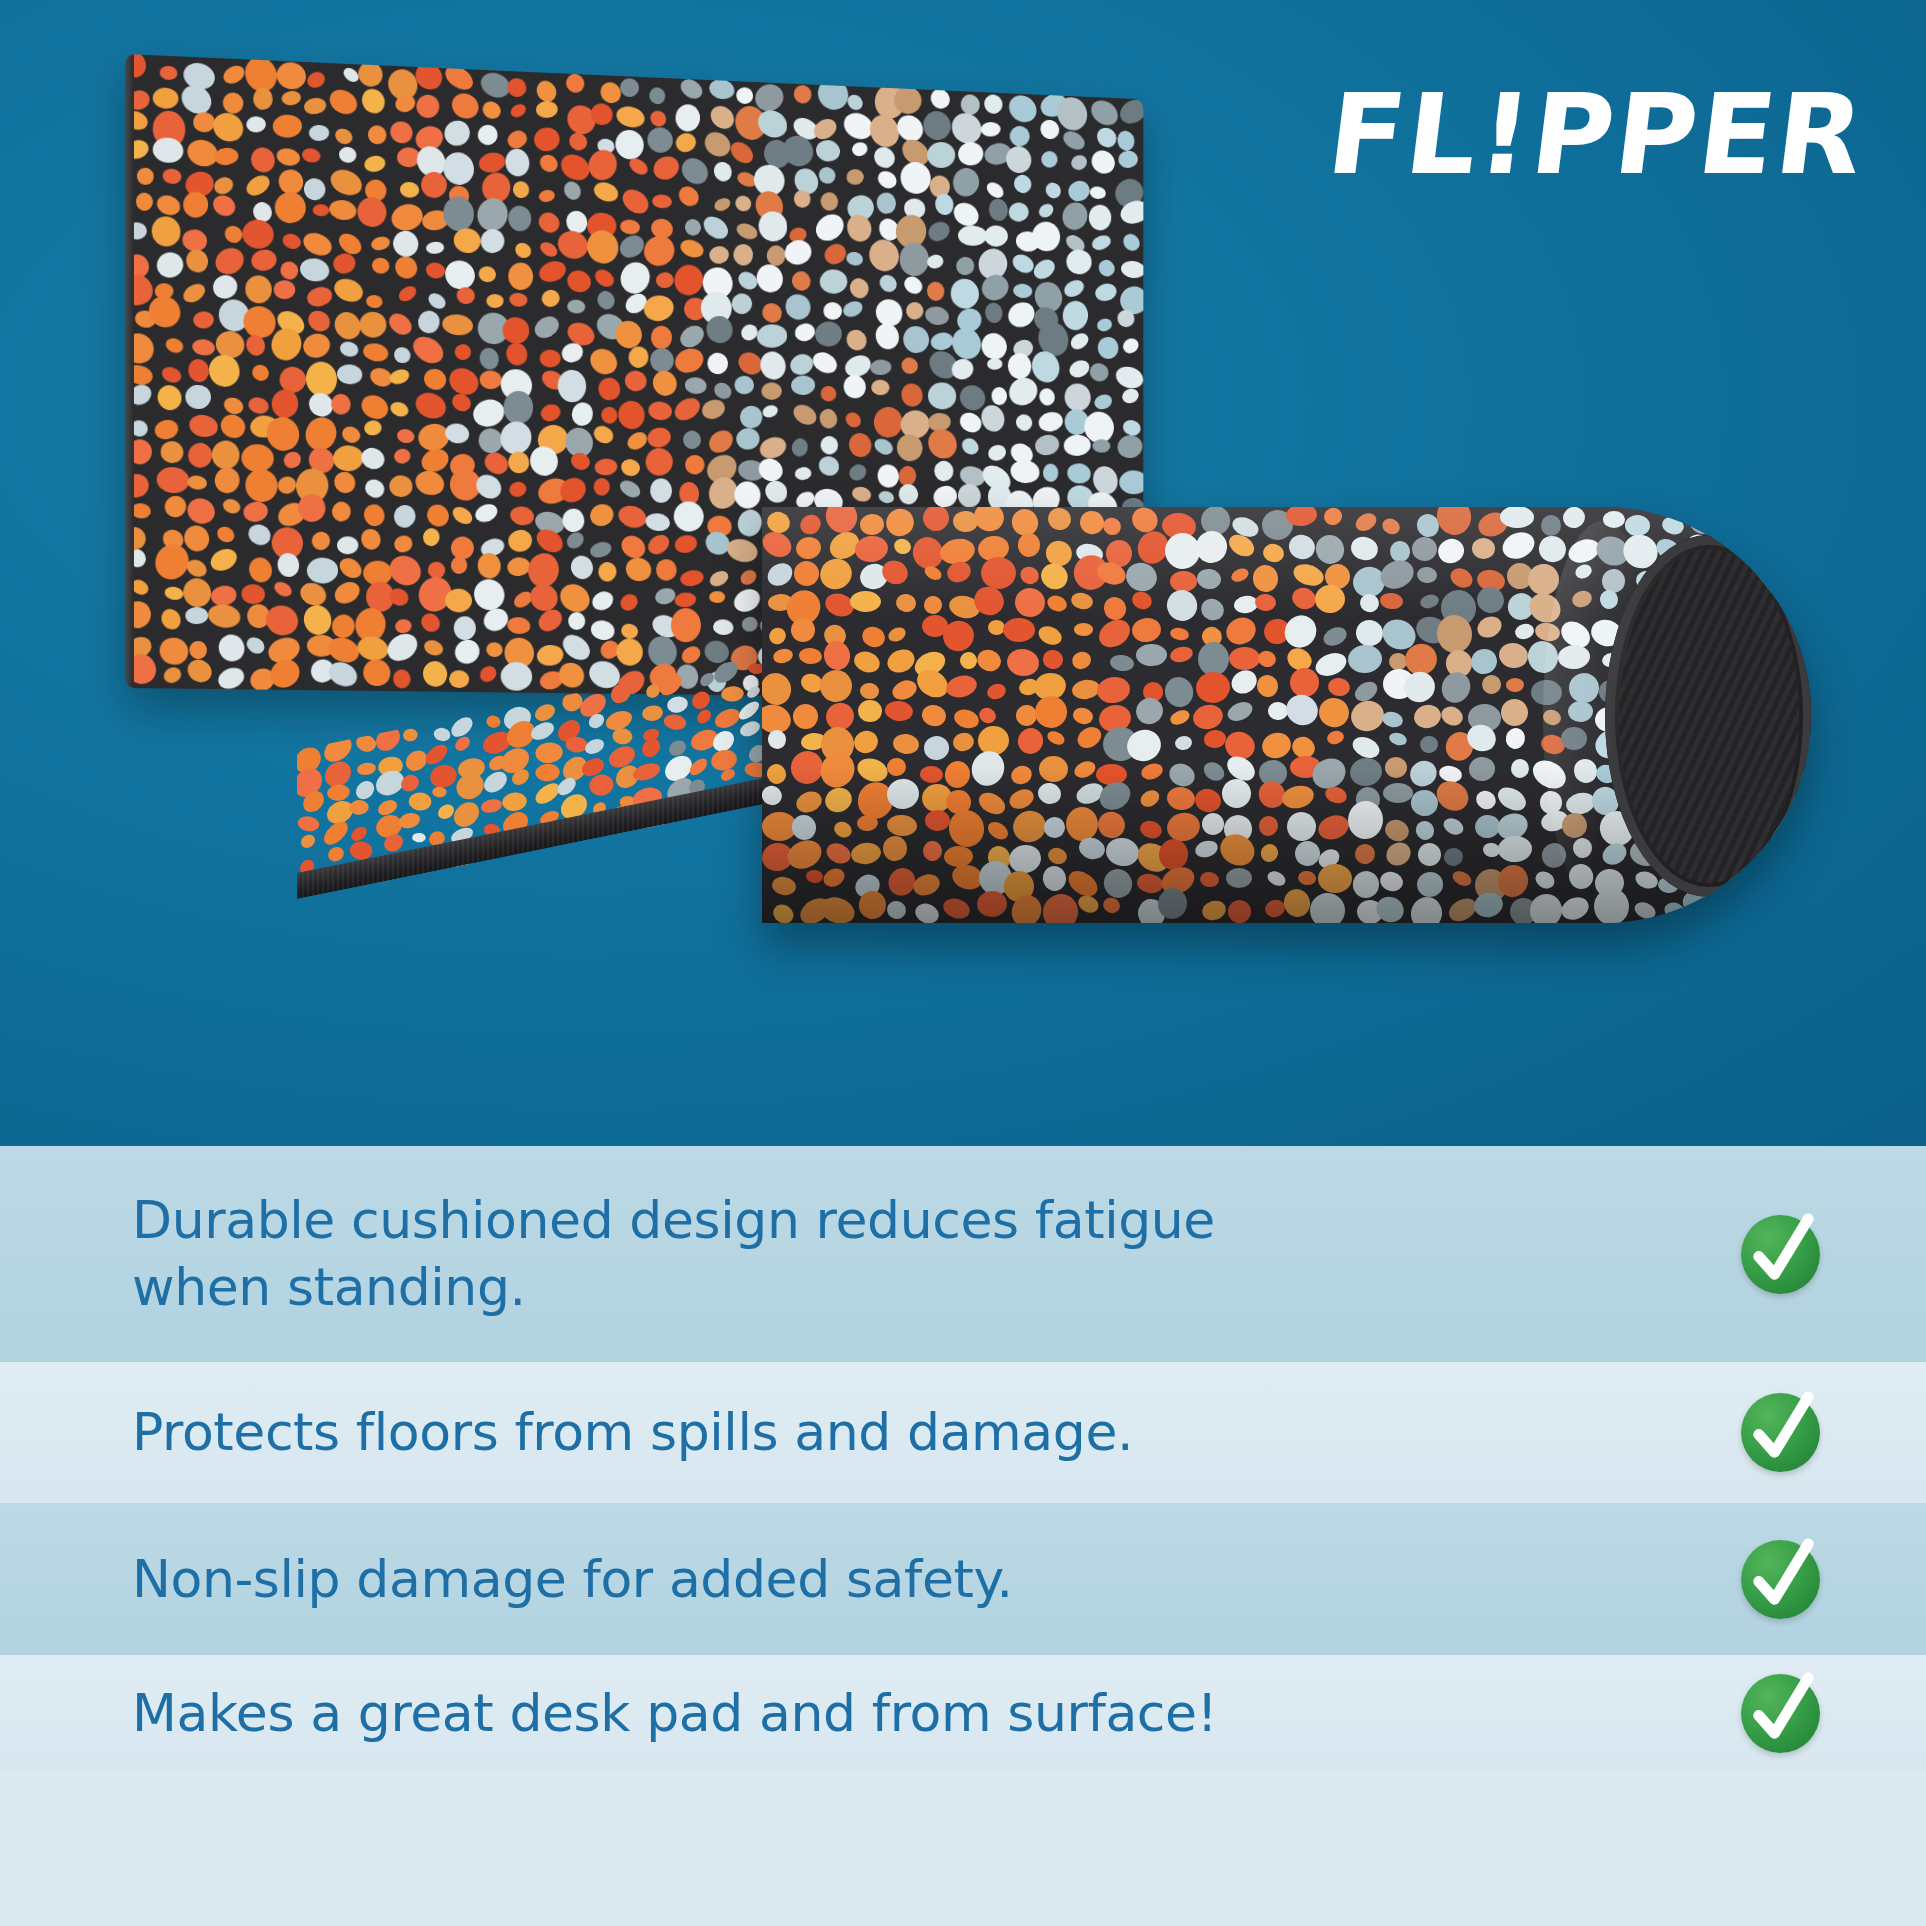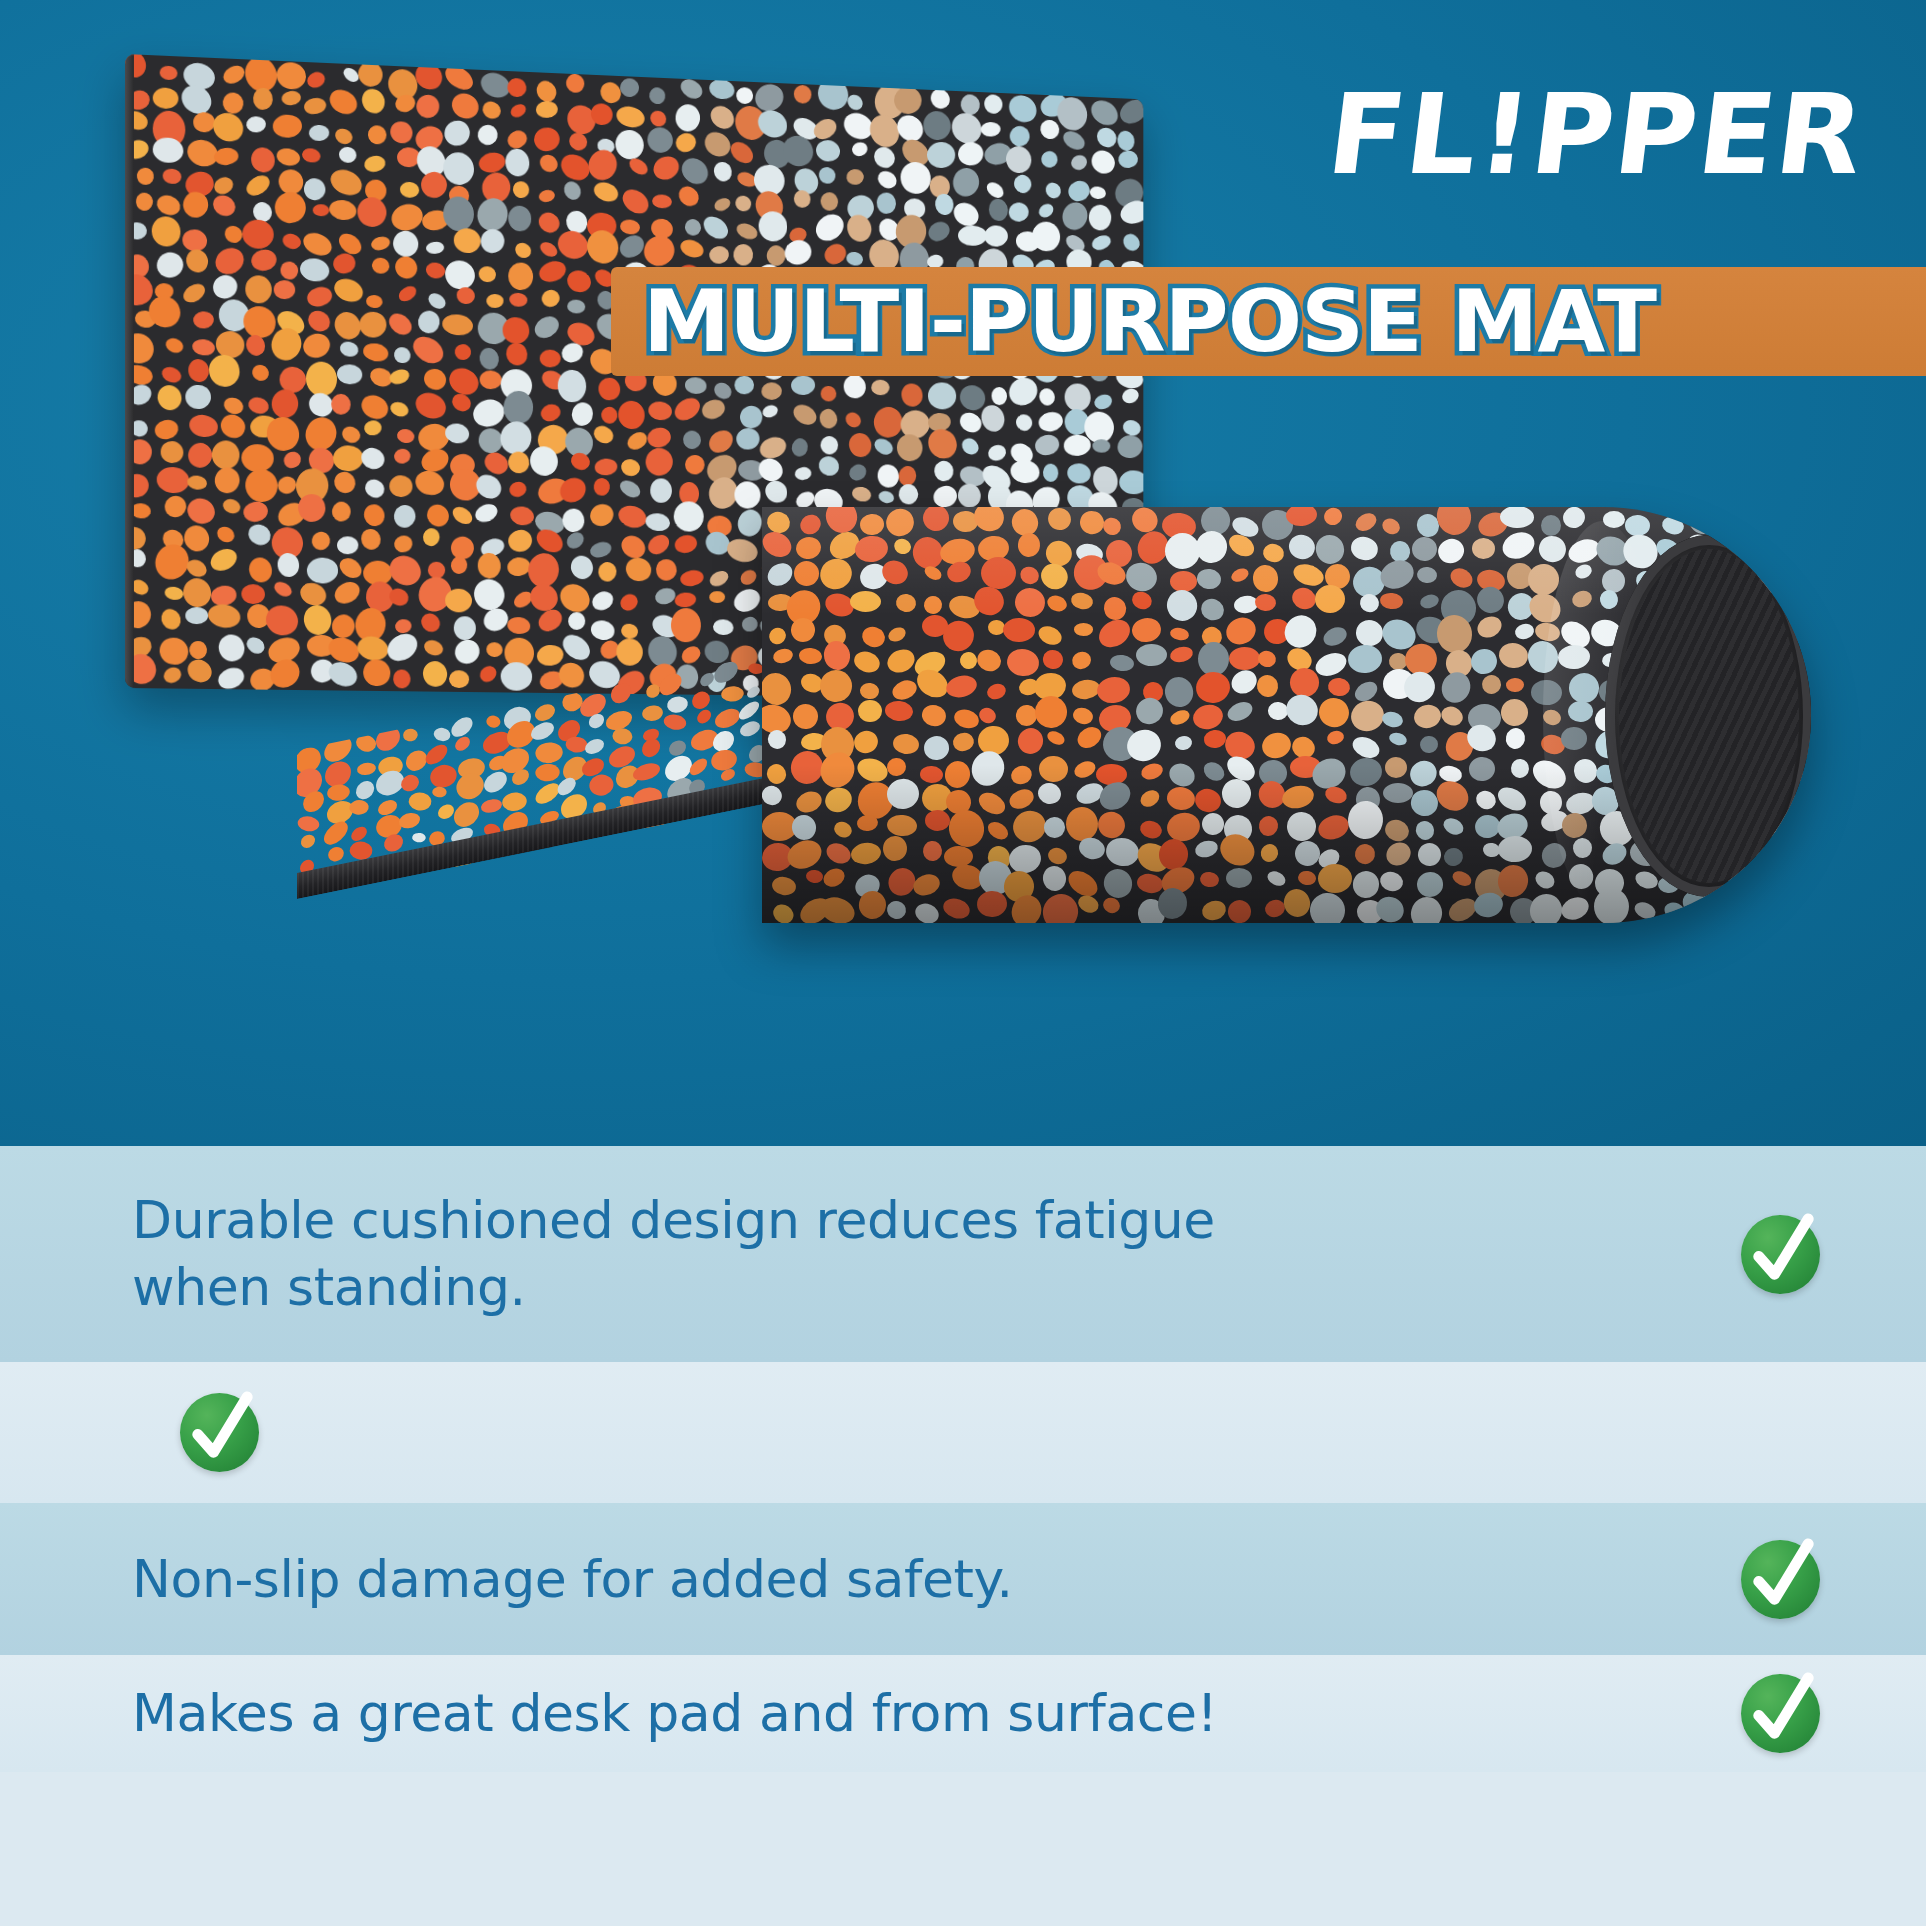--- a/index.html
+++ b/index.html
@@ -1829,37 +1829,35 @@
             <i style="left:1022px;top:383px;width:31.5px;height:34px;background:#bfd9e2;transform:rotate(-13.2deg);"></i>
           </div>
         <div class="roll-shade"></div>
         <div class="roll-lip"></div>
         <div class="roll-core"></div>
       </div>
     </div>
 
     <div class="logo">FL!PPER</div>
 
-    <div class="band">
-      <h1>MULTI-PURPOSE MAT</h1>
-    </div>
   </div>
 
   <div class="features" id="features">
       <div class="frow dark" style="height: 216px;">
         <div class="ftext">Durable cushioned design reduces fatigue
 when standing.</div>
         <div class="check">
           <span class="disc"></span>
           <svg viewBox="0 0 96 96">
             <path d="M26 50 L42 68 L76 12" fill="none" stroke="#ffffff" stroke-width="11" stroke-linecap="round" stroke-linejoin="round"></path>
           </svg>
         </div>
       </div>
       <div class="frow light" style="height: 141px;">
+        <div class="ftext">Protects floors from spills and damage.</div>
         <div class="check">
           <span class="disc"></span>
           <svg viewBox="0 0 96 96">
             <path d="M26 50 L42 68 L76 12" fill="none" stroke="#ffffff" stroke-width="11" stroke-linecap="round" stroke-linejoin="round"></path>
           </svg>
         </div>
       </div>
       <div class="frow dark" style="height: 152px;">
         <div class="ftext">Non-slip damage for added safety.</div>
         <div class="check">

